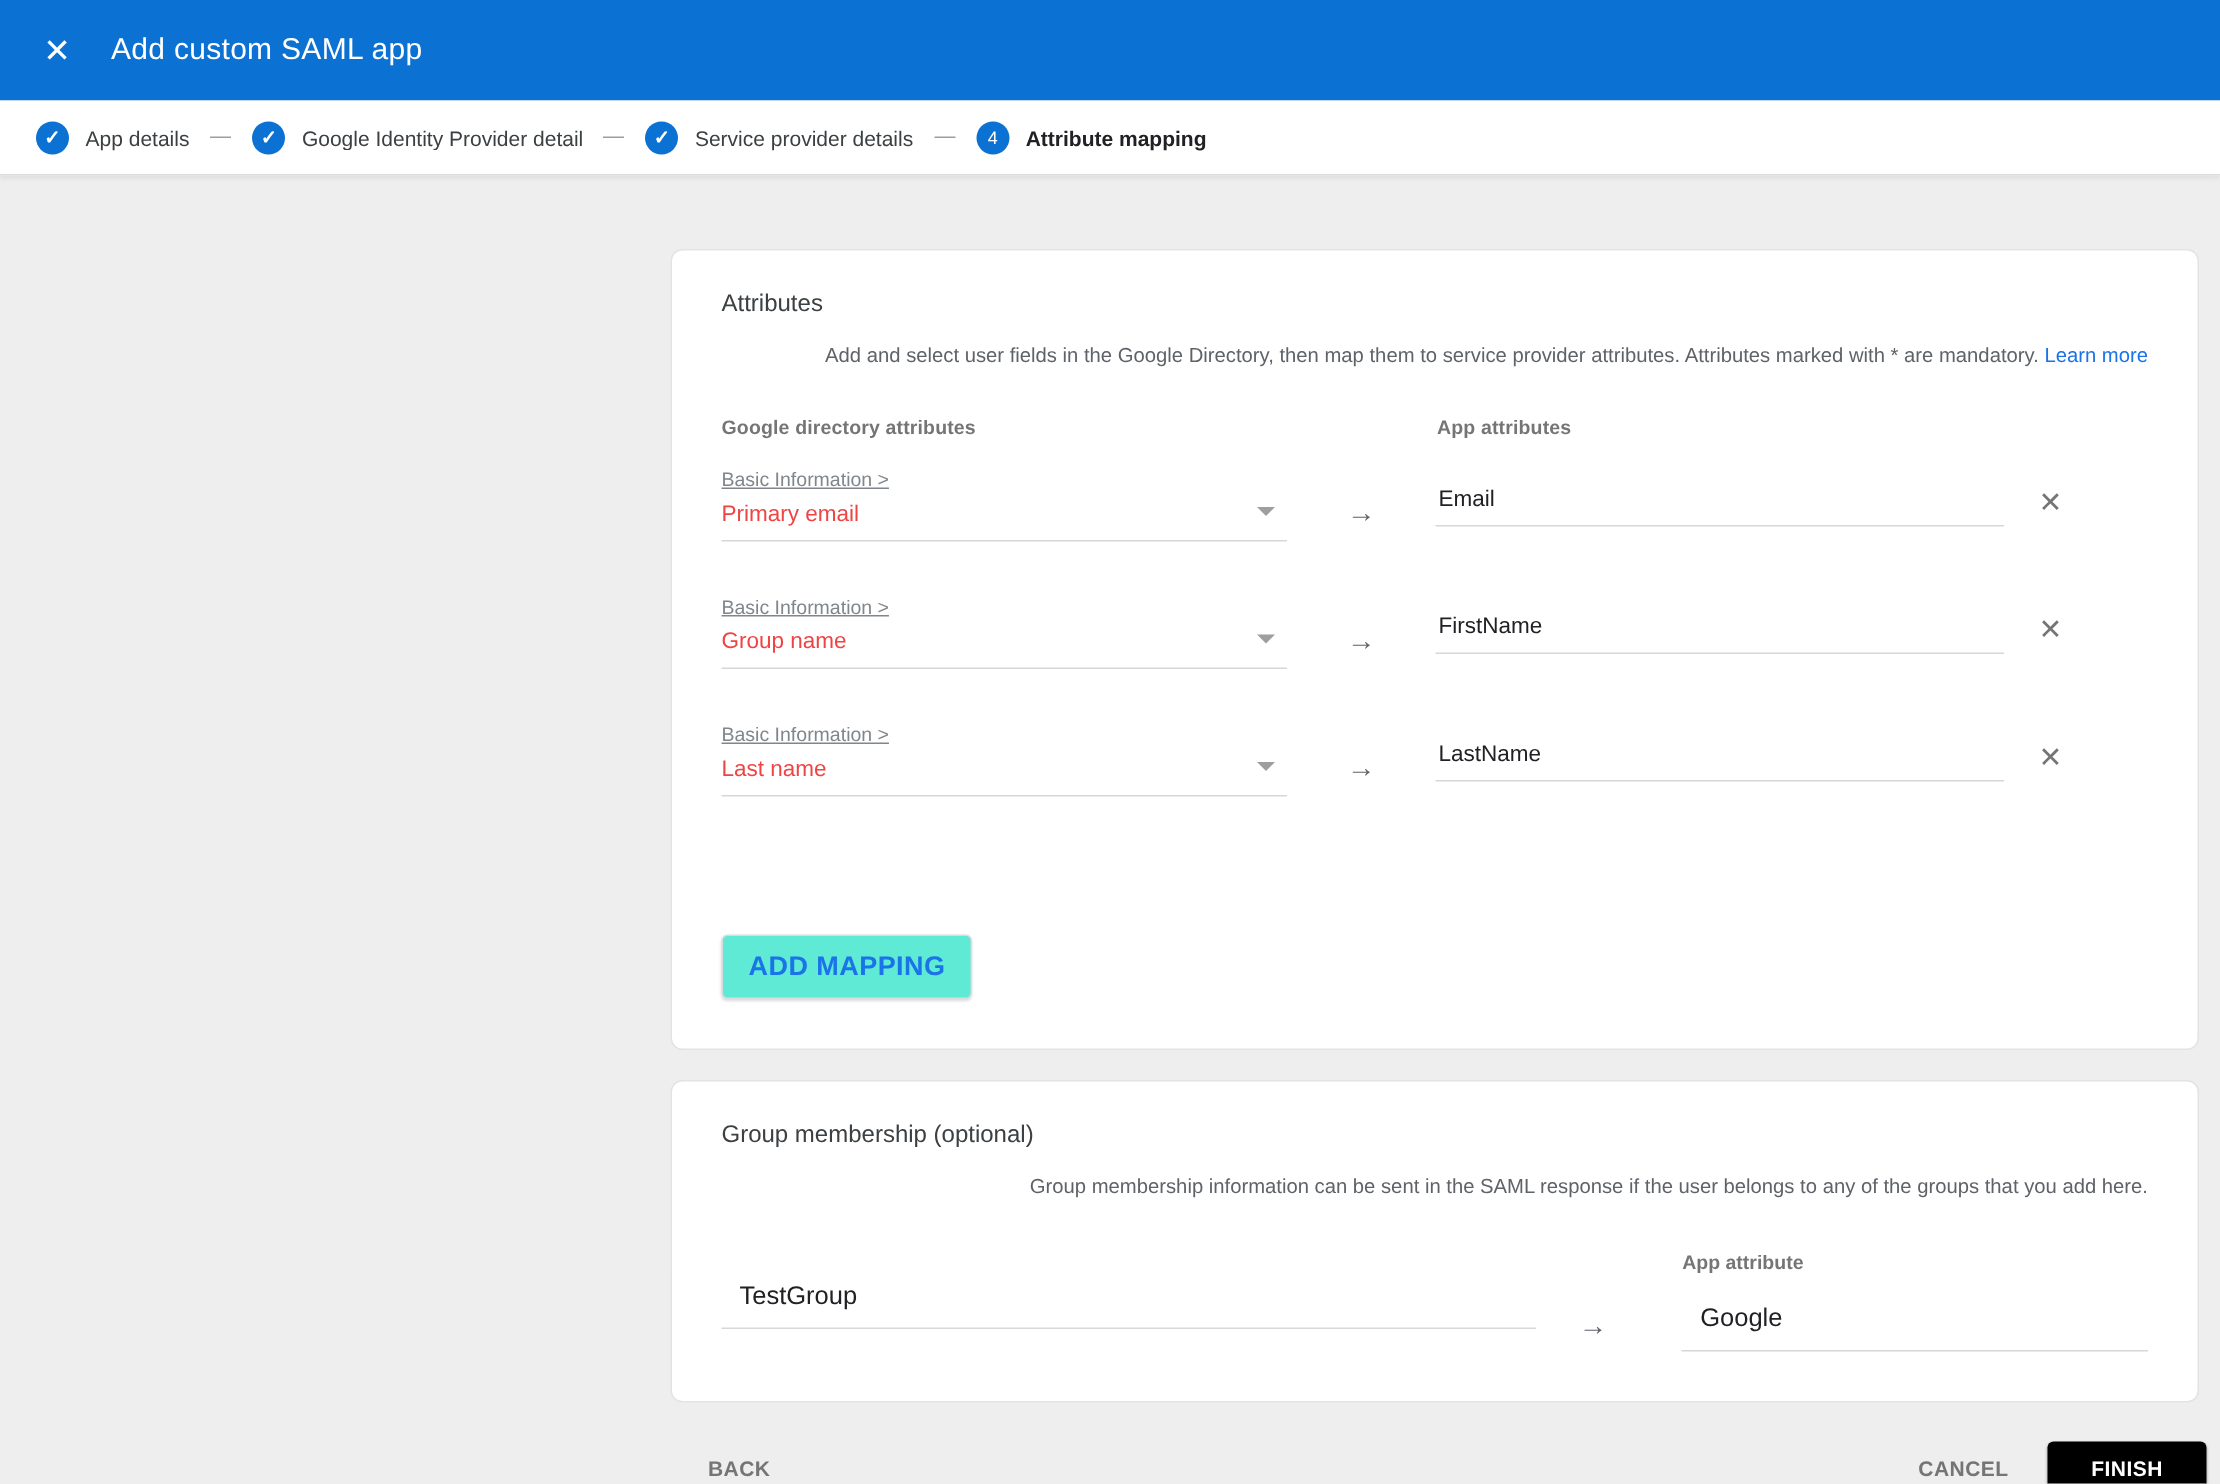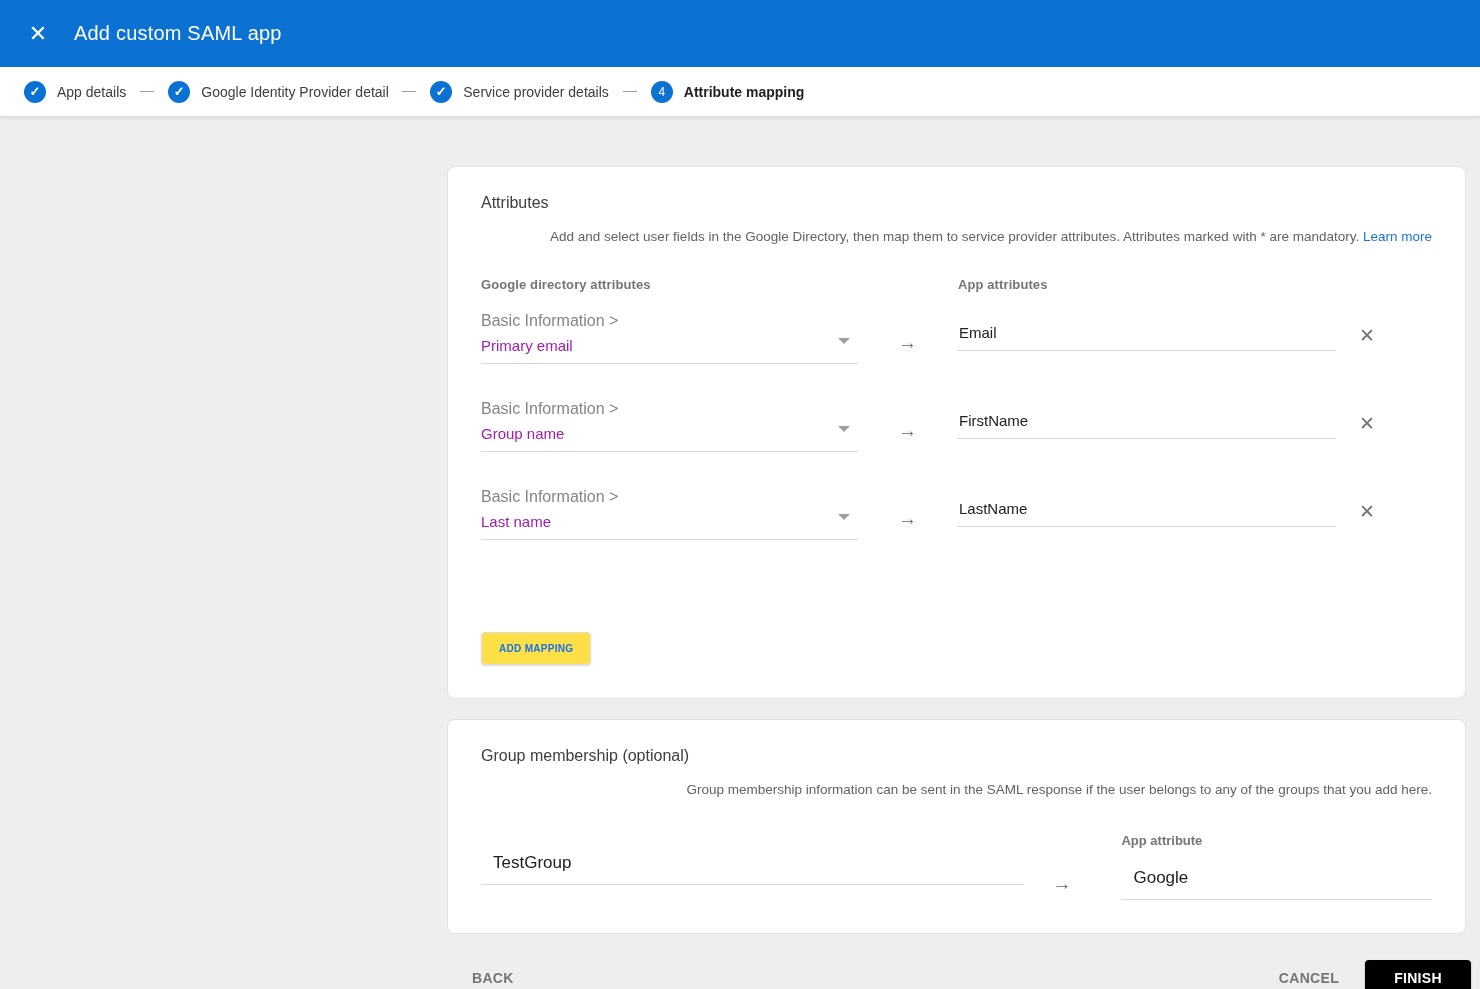--- a/index.html
+++ b/index.html
@@ -128,27 +128,28 @@
     margin-bottom: 36px;
   }
   .dir-select {
     width: 377px;
     border-bottom: 1px solid #d7d7d7;
     padding-bottom: 9px;
     position: relative;
     cursor: pointer;
   }
   .dir-select .category {
-    font-size: 16px;
+    font-size: 13px;
     color: #80868b;
     margin-bottom: 7px;
+    text-decoration: underline;
   }
   .dir-select .value {
     font-size: 15px;
-    color: #a21caf;
+    color: #ef4444;
   }
   .dropdown-arrow {
     position: absolute;
     right: 8px;
     top: 26px;
     width: 0; height: 0;
     border-left: 6px solid transparent;
     border-right: 6px solid transparent;
     border-top: 6px solid #9e9e9e;
   }
@@ -176,26 +177,26 @@
     font-size: 19px;
     color: #757575;
     cursor: pointer;
     line-height: 1;
     padding: 2px;
   }
 
   .add-mapping-btn {
     margin-top: 56px;
     display: inline-block;
-    background: #fde047;
+    background: #5eead4;
     border: 1px solid #dadce0;
     border-radius: 4px;
     box-shadow: 0 1px 2px rgba(0,0,0,0.15);
     color: #1a73e8;
-    font-size: 10px;
+    font-size: 18px;
     font-weight: bold;
     letter-spacing: .3px;
     padding: 10px 17px;
     cursor: pointer;
     font-family: "Liberation Sans", sans-serif;
   }
 
   
   .group-row {
     display: flex;

